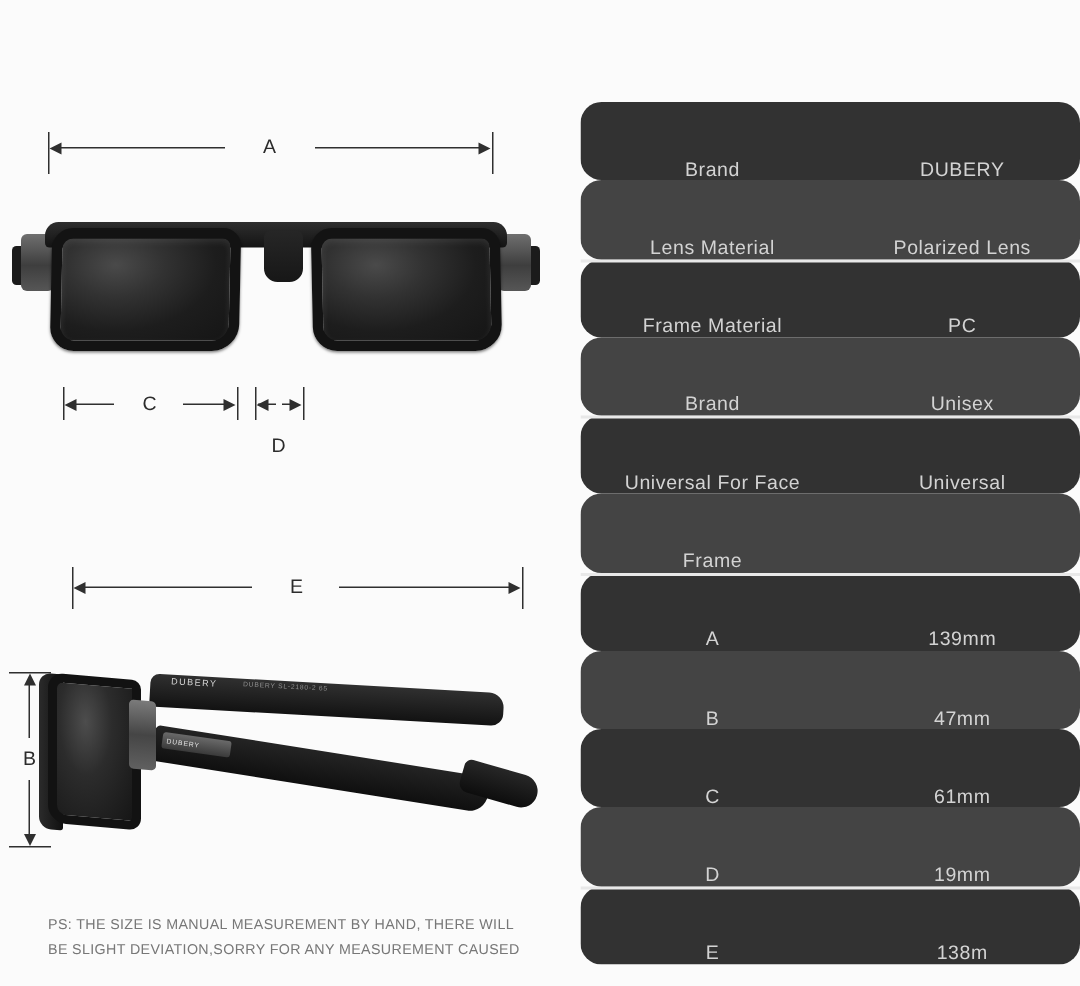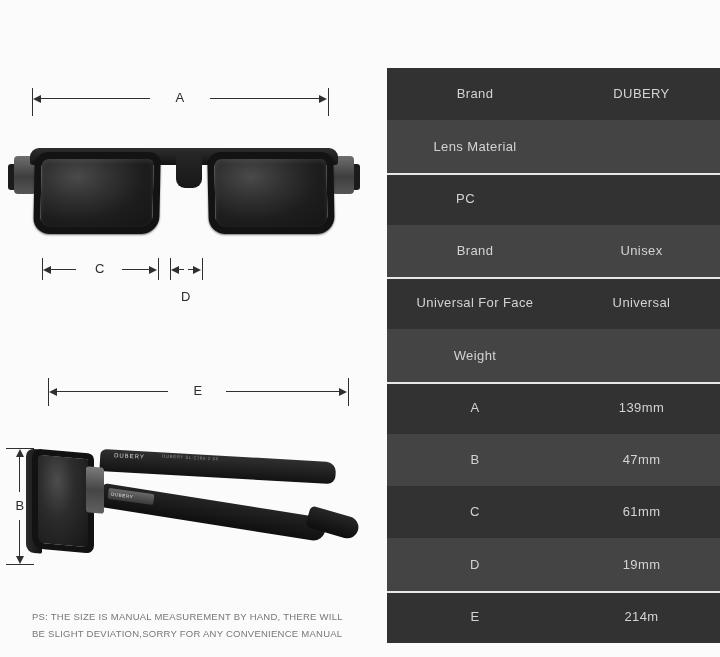--- a/index.html
+++ b/index.html
@@ -274,22 +274,23 @@
     top: 68px;
     width: 333px;
     height: 575px;
     display: flex;
     flex-direction: column;
     overflow: hidden;
   }
   .spec-row {
     flex: 1 1 0;
     display: flex;
-    align-items: center;
+    align-items: flex-end;
     position: relative;
+    border-radius: 14px;
   }
   .spec-row.dark  { background: #323232; }
   .spec-row.light { background: #444444; }
   .spec-row.sep::before {
     content: "";
     position: absolute;
     left: 0;
     right: 0;
     top: 0;
     height: 2px;
@@ -373,52 +374,54 @@
       <div class="sv-lens"></div>
       <div class="sv-hinge"></div>
       <div class="sv-plate"></div>
       <div class="sv-brand">DUBERY</div>
       <div class="sv-microtext">DUBERY SL-2180-2 65</div>
       <div class="sv-plate-text">DUBERY</div>
     </div>
 
     <div id="disclaimer">
       <div>PS: THE SIZE IS MANUAL MEASUREMENT BY HAND, THERE WILL</div>
-      <div>BE SLIGHT DEVIATION,SORRY FOR ANY CONVENIENCE MANUAL</div>
+      <div>BE SLIGHT DEVIATION,SORRY FOR ANY MEASUREMENT CAUSED</div>
     </div>
 
   </div>
 
   <div id="spec-table">
 
     <div class="spec-row dark">
       <div class="spec-label">Brand</div>
       <div class="spec-value">DUBERY</div>
     </div>
 
     <div class="spec-row light">
       <div class="spec-label">Lens Material</div>
+      <div class="spec-value">Polarized Lens</div>
     </div>
 
     <div class="spec-row dark sep">
+      <div class="spec-label">Frame Material</div>
       <div class="spec-value">PC</div>
     </div>
 
     <div class="spec-row light">
       <div class="spec-label">Brand</div>
       <div class="spec-value">Unisex</div>
     </div>
 
     <div class="spec-row dark sep">
       <div class="spec-label">Universal For Face</div>
       <div class="spec-value">Universal</div>
     </div>
 
     <div class="spec-row light">
-      <div class="spec-label">Weight</div>
+      <div class="spec-label">Frame</div>
     </div>
 
     <div class="spec-row dark sep">
       <div class="spec-label">A</div>
       <div class="spec-value">139mm</div>
     </div>
 
     <div class="spec-row light">
       <div class="spec-label">B</div>
       <div class="spec-value">47mm</div>
@@ -429,18 +432,18 @@
       <div class="spec-value">61mm</div>
     </div>
 
     <div class="spec-row light">
       <div class="spec-label">D</div>
       <div class="spec-value">19mm</div>
     </div>
 
     <div class="spec-row dark sep">
       <div class="spec-label">E</div>
-      <div class="spec-value">214m</div>
+      <div class="spec-value">138m</div>
     </div>
 
   </div>
 
 </div>
 
 </body></html>

